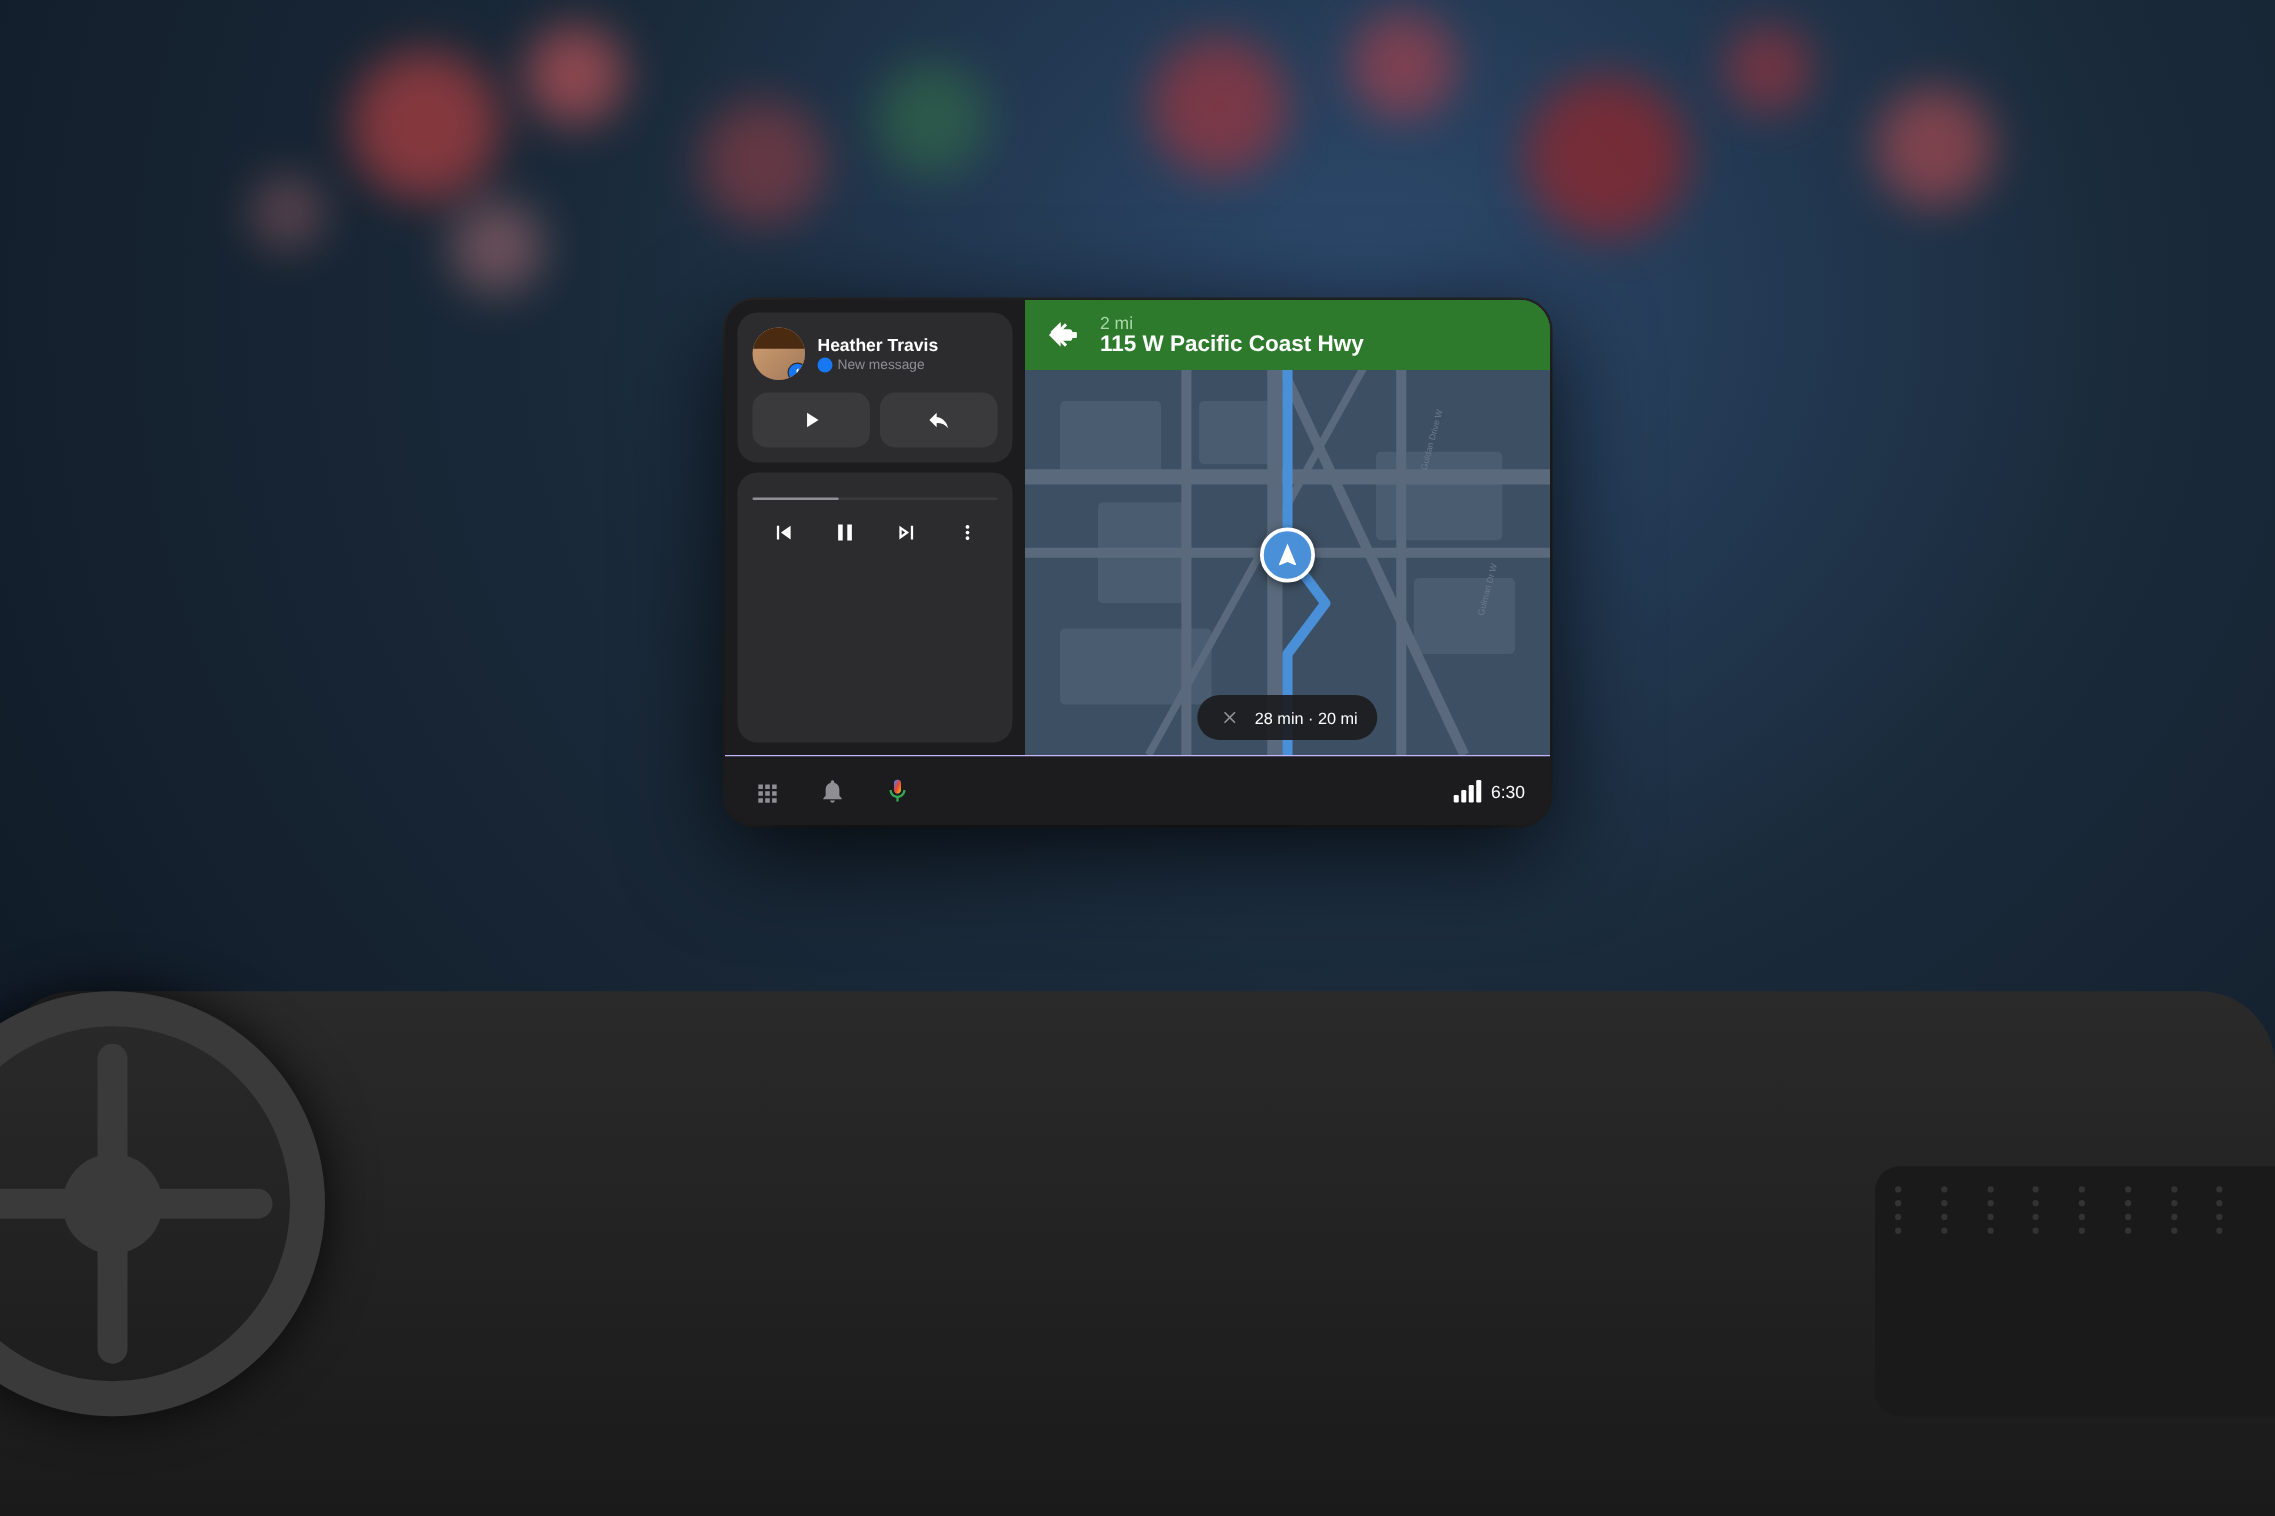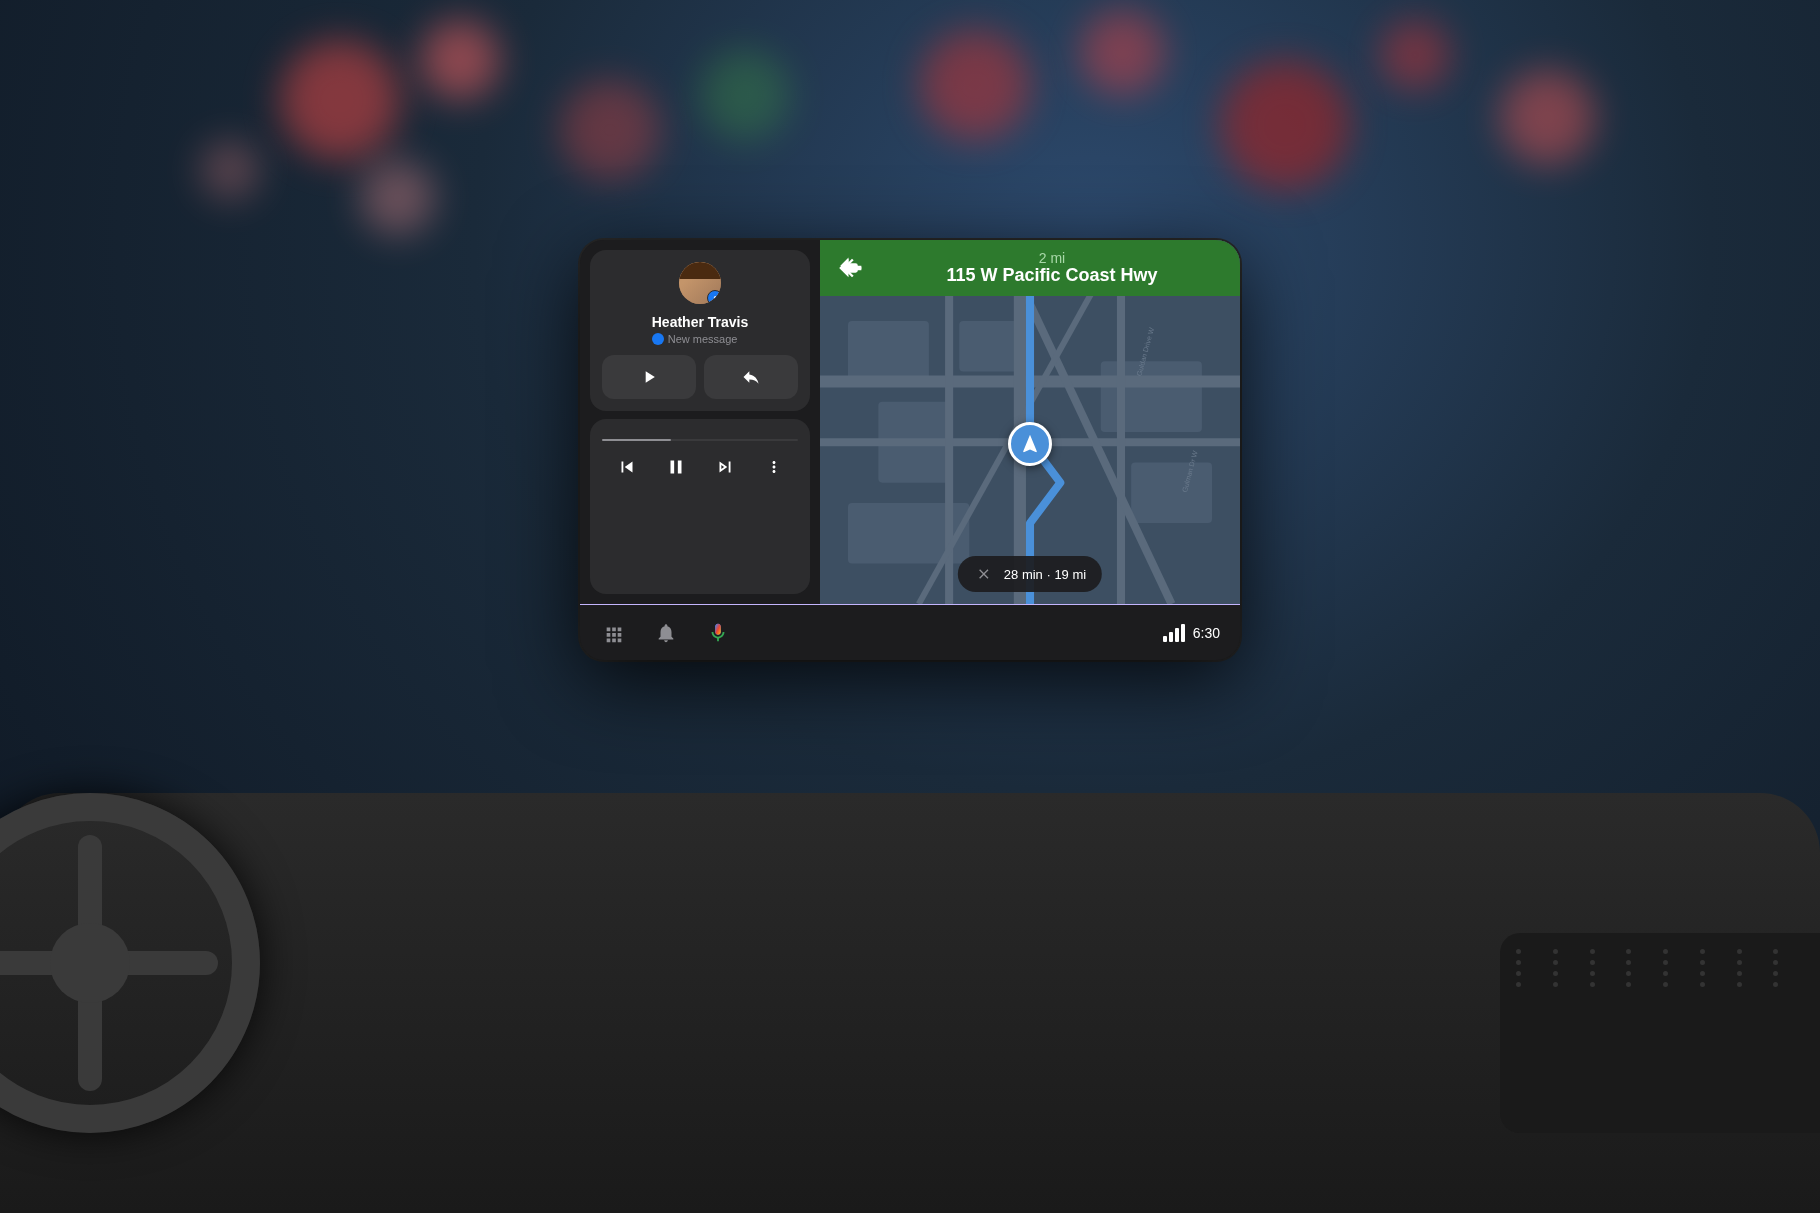--- a/index.html
+++ b/index.html
@@ -152,21 +152,20 @@
     .message-card {
       background: #2c2c2e;
       border-radius: 16px;
       padding: 12px;
     }
     .message-header {
       display: flex;
       align-items: center;
       gap: 10px;
       margin-bottom: 10px;
-      flex-direction: column;
     }
     .avatar {
       width: 42px;
       height: 42px;
       border-radius: 50%;
       overflow: hidden;
       flex-shrink: 0;
       background: #8B6A50;
       position: relative;
     }
@@ -429,21 +428,20 @@
       align-items: center;
       justify-content: center;
     }
     .nav-arrow-icon svg {
       width: 28px;
       height: 28px;
       fill: white;
     }
     .nav-info {
       flex: 1;
-      text-align: center;
     }
     .nav-distance {
       font-size: 14px;
       color: #a8d8a8;
       font-weight: 400;
     }
     .nav-road {
       font-size: 18px;
       color: white;
       font-weight: 700;
@@ -705,21 +703,21 @@
               </svg>
           </div>
         </div>
 
         <div class="eta-badge">
           <div class="eta-close">
             <svg viewBox="0 0 24 24">
                 <path d="M19 6.41L17.59 5 12 10.59 6.41 5 5 6.41 10.59 12 5 17.59 6.41 19 12 13.41 17.59 19 19 17.59 13.41 12z"></path>
               </svg>
           </div>
-          <div class="eta-text">28 min · 19 mi</div>
+          <div class="eta-text">28 min · 20 mi</div>
         </div>
 
       </div>
 
     </div>
 
     <div class="bottom-bar">
       <div class="bottom-left">
         <div class="bottom-icon">
           <svg viewBox="0 0 24 24" fill="#8e8e93">

